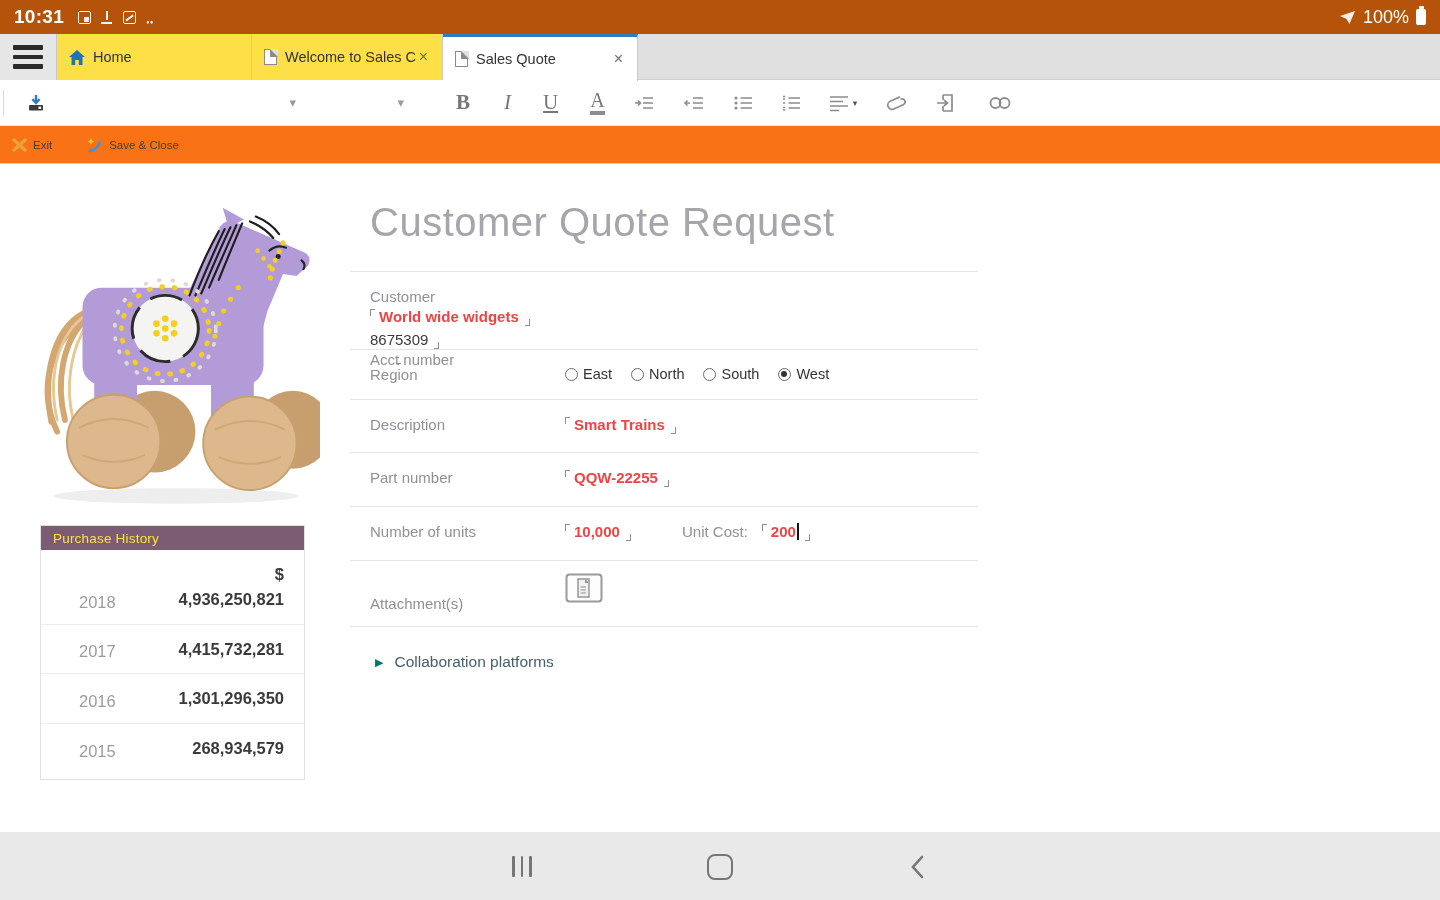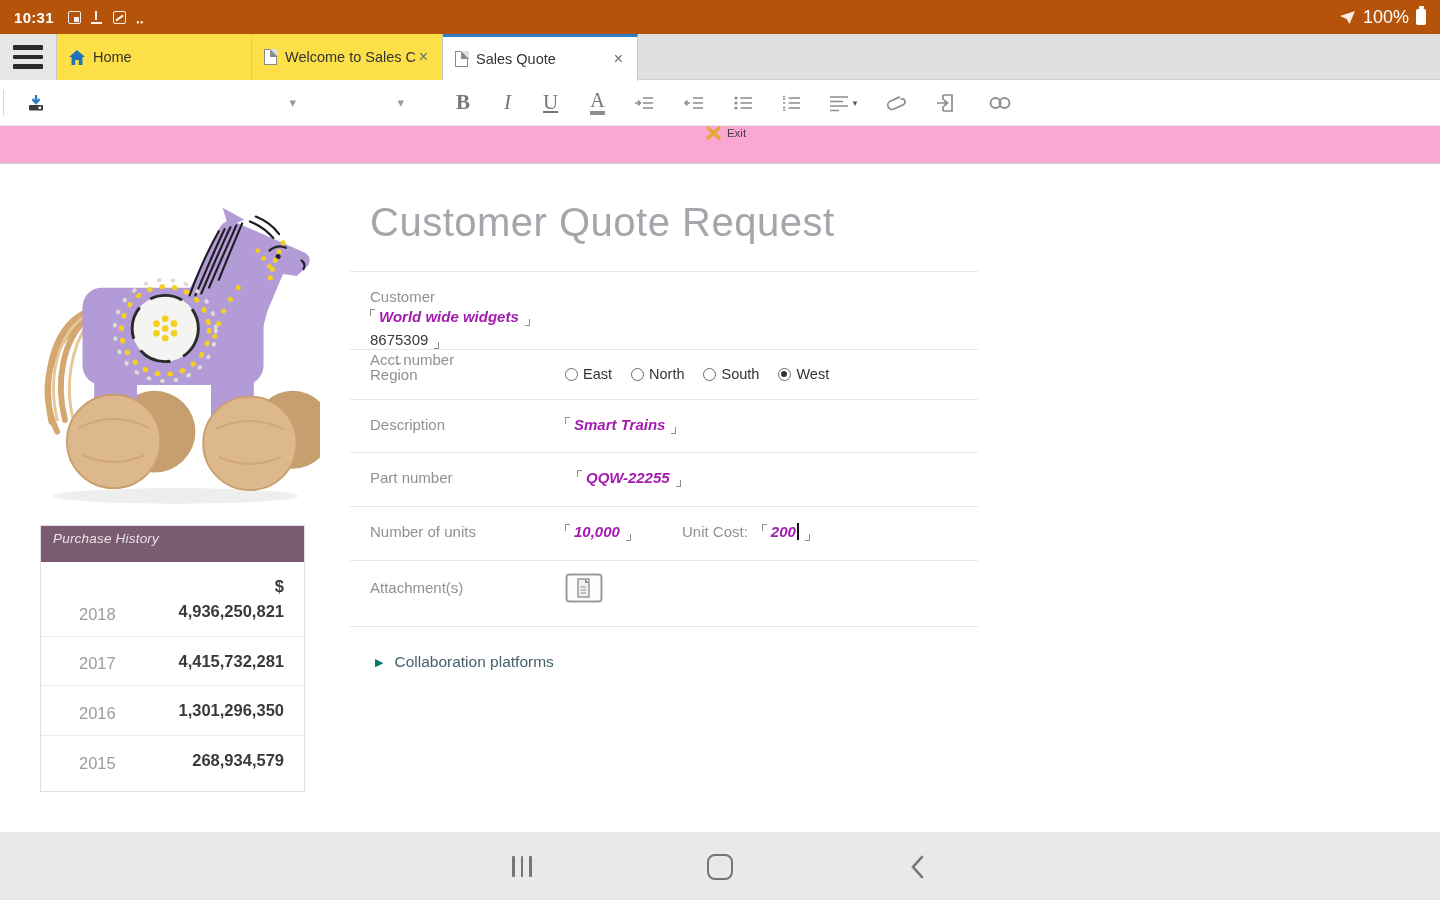--- a/index.html
+++ b/index.html
@@ -2,21 +2,21 @@
 <html><head>
 <meta charset="utf-8">
 <style>
   * { margin:0; padding:0; box-sizing:border-box; }
   body { font-family:"Liberation Sans", sans-serif; background:#fff; }
   .screen { position:relative; width:1440px; height:900px; overflow:hidden; background:#fff; }
 
   
   .status-bar { position:absolute; top:0; left:0; width:1440px; height:34px;
     background:#b45309; display:flex; align-items:center; padding:0 14px; color:#fff; }
-  .sb-time { font-size:15px; font-weight:bold; letter-spacing:.3px; }
+  .sb-time { font-size:19px; font-weight:bold; letter-spacing:.3px; }
   .sb-left-icons { display:flex; align-items:center; gap:10px; margin-left:14px; opacity:.92; }
   .sb-sq { width:13px; height:13px; border:1.6px solid #fff; border-radius:2px; position:relative; }
   .sb-sq.notch::after { content:""; position:absolute; right:1px; bottom:1px; width:5px; height:5px; background:#fff; }
   .sb-sq.diag::after { content:""; position:absolute; left:1px; top:5px; width:9px; height:1.8px; background:#fff; transform:rotate(-35deg); }
   .sb-upload { width:12px; height:13px; position:relative; }
   .sb-upload::before { content:""; position:absolute; left:4.5px; top:0; width:2px; height:9px; background:#fff; }
   .sb-upload::after { content:""; position:absolute; left:0; bottom:0; width:11px; height:2px; background:#fff; }
   .sb-dots { font-size:14px; font-weight:bold; letter-spacing:1px; }
   .sb-right { margin-left:auto; display:flex; align-items:center; gap:7px; }
   .sb-batt-pct { font-size:18px; }
@@ -49,68 +49,68 @@
   .dd { display:flex; justify-content:flex-end; align-items:center; color:#9a9a9a; font-size:13px; }
   .dd1 { width:250px; }
   .dd2 { width:108px; }
   .t-bold   { font-family:"Liberation Serif", serif; font-weight:bold; font-size:21px; color:#777; margin-left:52px; }
   .t-italic { font-family:"Liberation Serif", serif; font-style:italic; font-size:21px; color:#777; margin-left:34px; }
   .t-under  { font-family:"Liberation Serif", serif; font-size:21px; color:#777; text-decoration:underline; margin-left:32px; }
   .t-color  { font-family:"Liberation Serif", serif; font-size:20px; color:#777; border-bottom:4px solid #8d8d8d; line-height:1; margin-left:32px; padding-bottom:1px;}
   .fmt-svg { margin-left:28px; }
 
   
-  .action-bar { position:absolute; top:126px; left:0; width:1440px; height:38px; background:#f9a8d4;
-    border-bottom:1px solid #cfcfcf; display:flex; align-items:center; padding-left:12px; gap:34px;flex-direction:column; }
+  .action-bar { position:absolute; top:126px; left:0; width:1440px; height:38px; background:#f97316;
+    border-bottom:1px solid #cfcfcf; display:flex; align-items:center; padding-left:12px; gap:34px; }
   .act-btn { display:flex; align-items:center; gap:6px; font-size:11.5px; color:#3f3f3f; }
 
   
   .content { position:absolute; top:164px; left:0; width:1440px; height:668px; background:#fff; }
 
   .horse-wrap { position:absolute; left:28px; top:22px; width:292px; height:332px; }
 
   
   .purchase { position:absolute; left:40px; top:361px; width:265px; background:#fff;
     border:1px solid #e0e0e0; }
-  .ph-header { background:#7b5c72; color:#e5e5e5; font-size:13.5px; padding:5px 0 16px 12px; letter-spacing:.2px;font-style:italic; }
+  .ph-header { background:#7b5c72; color:#fde047; font-size:13.5px; padding:5px 0 4px 12px; letter-spacing:.2px; }
   .ph-row { display:flex; padding:12px 20px 12px 38px; border-bottom:1px solid #ececec; align-items:flex-end; }
   .ph-row:last-child { border-bottom:none; padding-bottom:18px; }
   .ph-row:first-of-type { padding-top:20px; }
   .ph-year { width:58px; color:#9c9c9c; font-size:16.5px; flex:none; }
   .ph-amt-wrap { flex:1; text-align:right; font-weight:bold; color:#3a3a3a; font-size:16.5px; line-height:1.5; }
   .ph-currency { display:block; }
   .ph-currency:empty { display:none; }
 
   
   .form { position:absolute; left:350px; top:0; width:628px; }
   .form-title { font-size:40px; color:#a5a5ab; font-weight:normal; letter-spacing:.5px; padding:36px 0 0 20px; }
   .form-rows { margin-top:26px; border-top:1px solid #e5e5e5; }
   .frow { display:flex; border-bottom:1px solid #e5e5e5; padding:16px 0 0 20px; position:relative; }
   .flabel { width:195px; flex:none; font-size:15px; color:#909095; }
-  .fvalue { font-size:15px; color:#a21caf; font-weight:bold;font-style:italic; }
+  .fvalue { font-size:15px; color:#ef4444; font-weight:bold; }
   .row-customer { height:78px;flex-direction:column; }
   .cust-block { width:230px; line-height:1.45; }
   .acct-label { font-size:15px; color:#909095; }
   .fb-start { display:inline-block; width:5px; height:7px; border-left:1px solid #8f8f8f; border-top:1px solid #8f8f8f;
     vertical-align:middle; transform:translateY(-5px); margin-right:4px; }
   .fb-end { display:inline-block; width:5px; height:7px; border-right:1px solid #8f8f8f; border-bottom:1px solid #8f8f8f;
     vertical-align:middle; transform:translateY(5px); margin-left:6px; }
   .acct-start { margin-left:26px; }
   .row-region { height:50px; align-items:flex-start; }
   .radio-group { display:flex; gap:19px; }
   .radio-opt { display:flex; align-items:center; gap:5px; font-size:14.5px; color:#333; }
   .radio { width:13px; height:13px; border:1.5px solid #6b6b6b; border-radius:50%; flex:none; position:relative; }
   .radio.checked::after { content:""; position:absolute; left:2px; top:2px; width:6px; height:6px;
     border-radius:50%; background:#333; }
-  .row-desc { height:53px; } .row-part { height:54px;gap:12px; } .row-units { height:54px; }
+  .row-desc { height:53px; } .row-part { height:54px; } .row-units { height:54px; }
   .units-val { display:inline-block; width:117px; }
   .ucost-label { font-size:15px; color:#909095; margin-right:14px; }
   .text-cursor { display:inline-block; width:2px; height:17px; background:#111; vertical-align:text-bottom; margin-left:1px; }
   .row-attach { height:66px; padding-top:12px; }
-  .row-attach .flabel { padding-top:6px; }
+  .row-attach .flabel { padding-top:6px;margin-top:16px; }
   .collab { display:flex; align-items:center; gap:11px; padding:26px 0 0 25px; }
   .collab-arrow { color:#00796b; font-size:11px; }
   .collab-label { font-size:15.5px; color:#46606b; }
 
   
   .bottom-nav { position:absolute; top:832px; left:0; width:1440px; height:68px; background:#e9e9e9; }
   .nav-recents { position:absolute; left:512px; top:24px; display:flex; gap:6px; }
   .nav-recents span { width:2.6px; height:21px; background:#767676; border-radius:1px; }
   .nav-home { position:absolute; left:707px; top:22px; width:26px; height:26px;
     border:2.6px solid #767676; border-radius:8px; }

